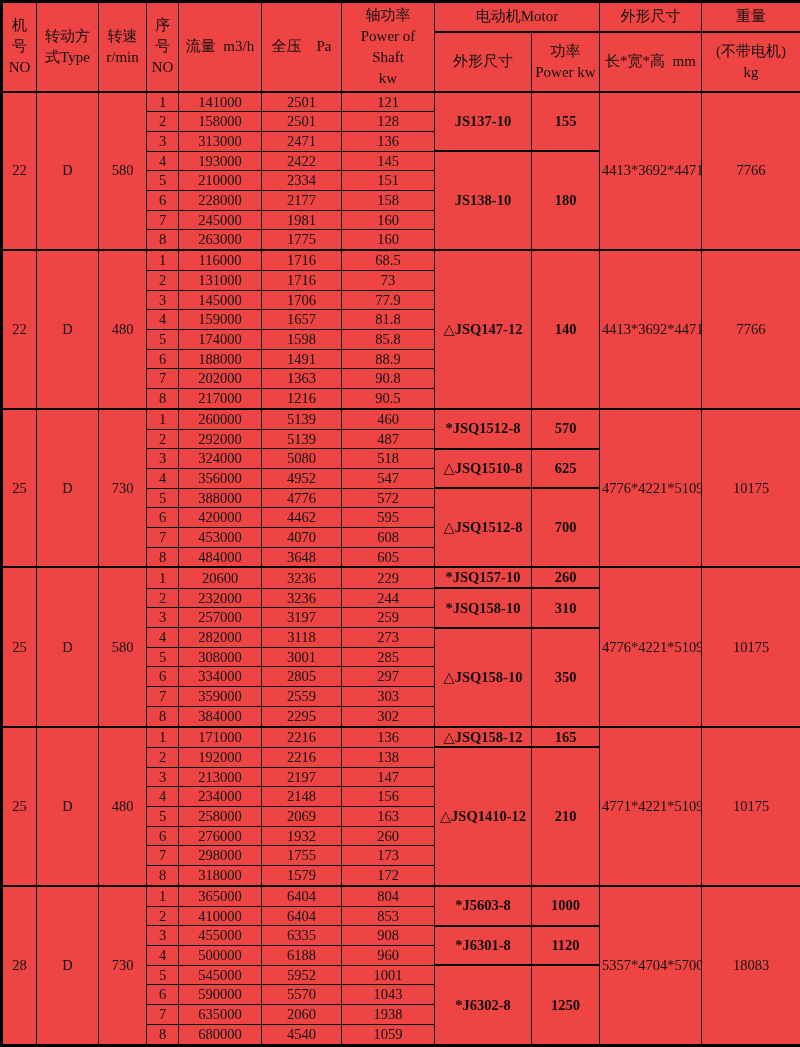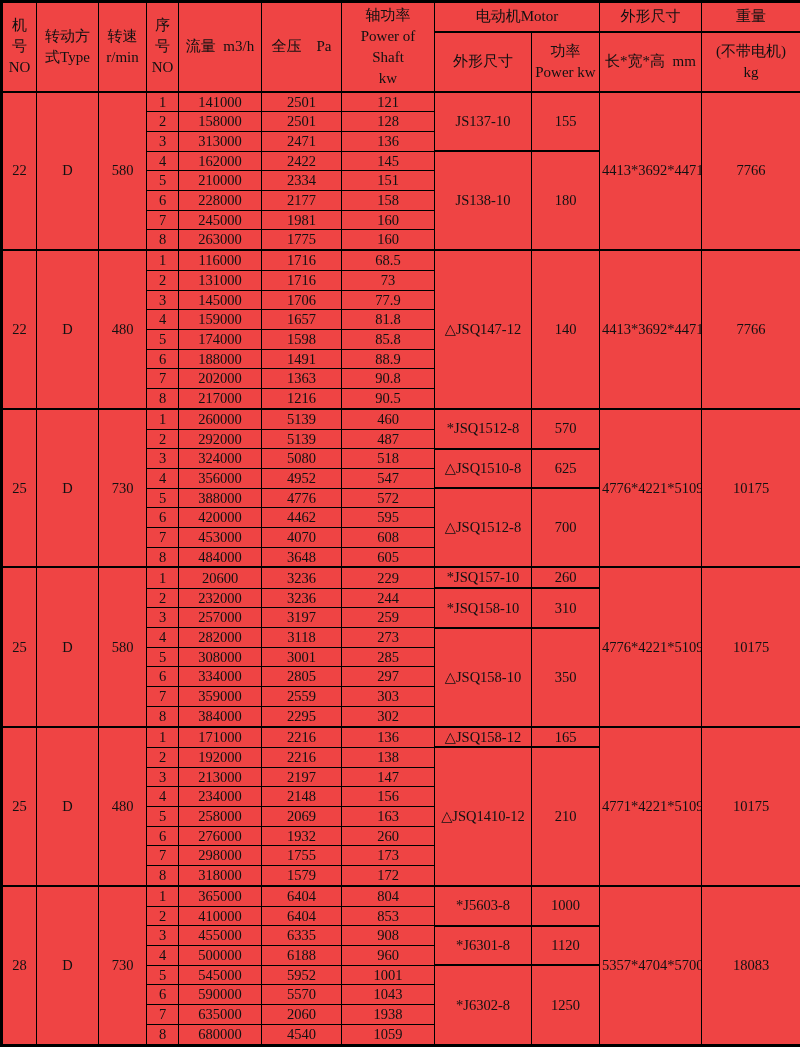--- a/index.html
+++ b/index.html
@@ -34,21 +34,21 @@
   td {
     font-size: 14.5px;
     line-height: 1.15;
     white-space: pre-line;
   }
   thead tr.h1 { height: 30px; }
   thead tr.h2 { height: 60px; }
   thead th { border-bottom-width: 2px; }
   thead tr.h1 th[rowspan] { border-bottom-width: 2px; }
   tr.block-start td { border-top: 2px solid #000; }
-  td.motor-cell { border-bottom-width: 2px; }
+  td.motor-cell { border-bottom-width: 2px; font-weight: bold; }
 </style>
 </head>
 <body>
 
 <div class="page">
   <table class="spec">
     <colgroup>
       <col style="width:35px">
         <col style="width:62px">
         <col style="width:48px">
@@ -111,21 +111,21 @@
           <td>128</td>
         </tr>
         <tr>
           <td>3</td>
           <td>313000</td>
           <td>2471</td>
           <td>136</td>
         </tr>
         <tr>
           <td>4</td>
-          <td>162000</td>
+          <td>193000</td>
           <td>2422</td>
           <td>145</td>
           <td rowspan="5" class="motor-cell">JS138-10</td>
           <td rowspan="5" class="motor-cell">180</td>
         </tr>
         <tr>
           <td>5</td>
           <td>210000</td>
           <td>2334</td>
           <td>151</td>

